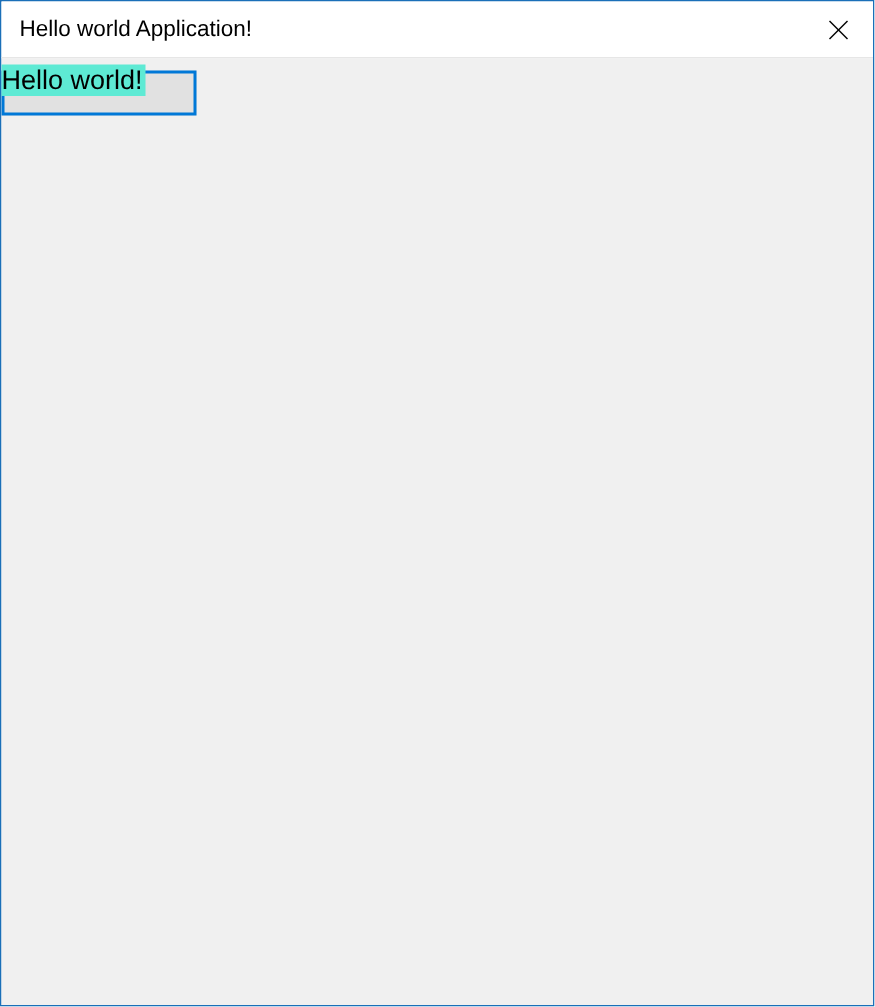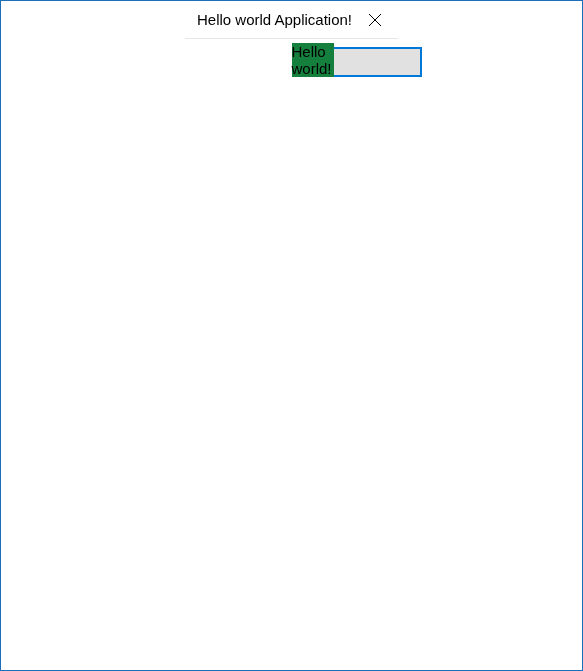--- a/index.html
+++ b/index.html
@@ -14,21 +14,20 @@
       height: 671px;
       overflow: hidden;
     }
     .window {
       width: 583px;
       height: 671px;
       border: 1px solid #1a6fb8;
       background: #ffffff;
       display: flex;
       flex-direction: column;
-      align-items: center;
     }
     .titlebar {
       height: 38px;
       background: #ffffff;
       display: flex;
       align-items: center;
       justify-content: space-between;
       padding-left: 12px;
       border-bottom: 1px solid #e6e6e6;
     }
@@ -64,23 +63,23 @@
       border: 2px solid #0078d7;
       cursor: pointer;
       display: flex;
       align-items: center;
       justify-content: center;
     }
     .label {
       position: absolute;
       top: 4px;
       left: 0px;
-      font-size: 15px;
+      font-size: 18px;
       color: #000000;
-      background: #15803d;
+      background: #5eead4;
       padding: 0 2px 0 0;
       z-index: 2;
     }
   </style>
 </head>
 <body>
 
 <div class="window">
   <div class="titlebar">
     <span class="title-text">Hello world Application!</span>

